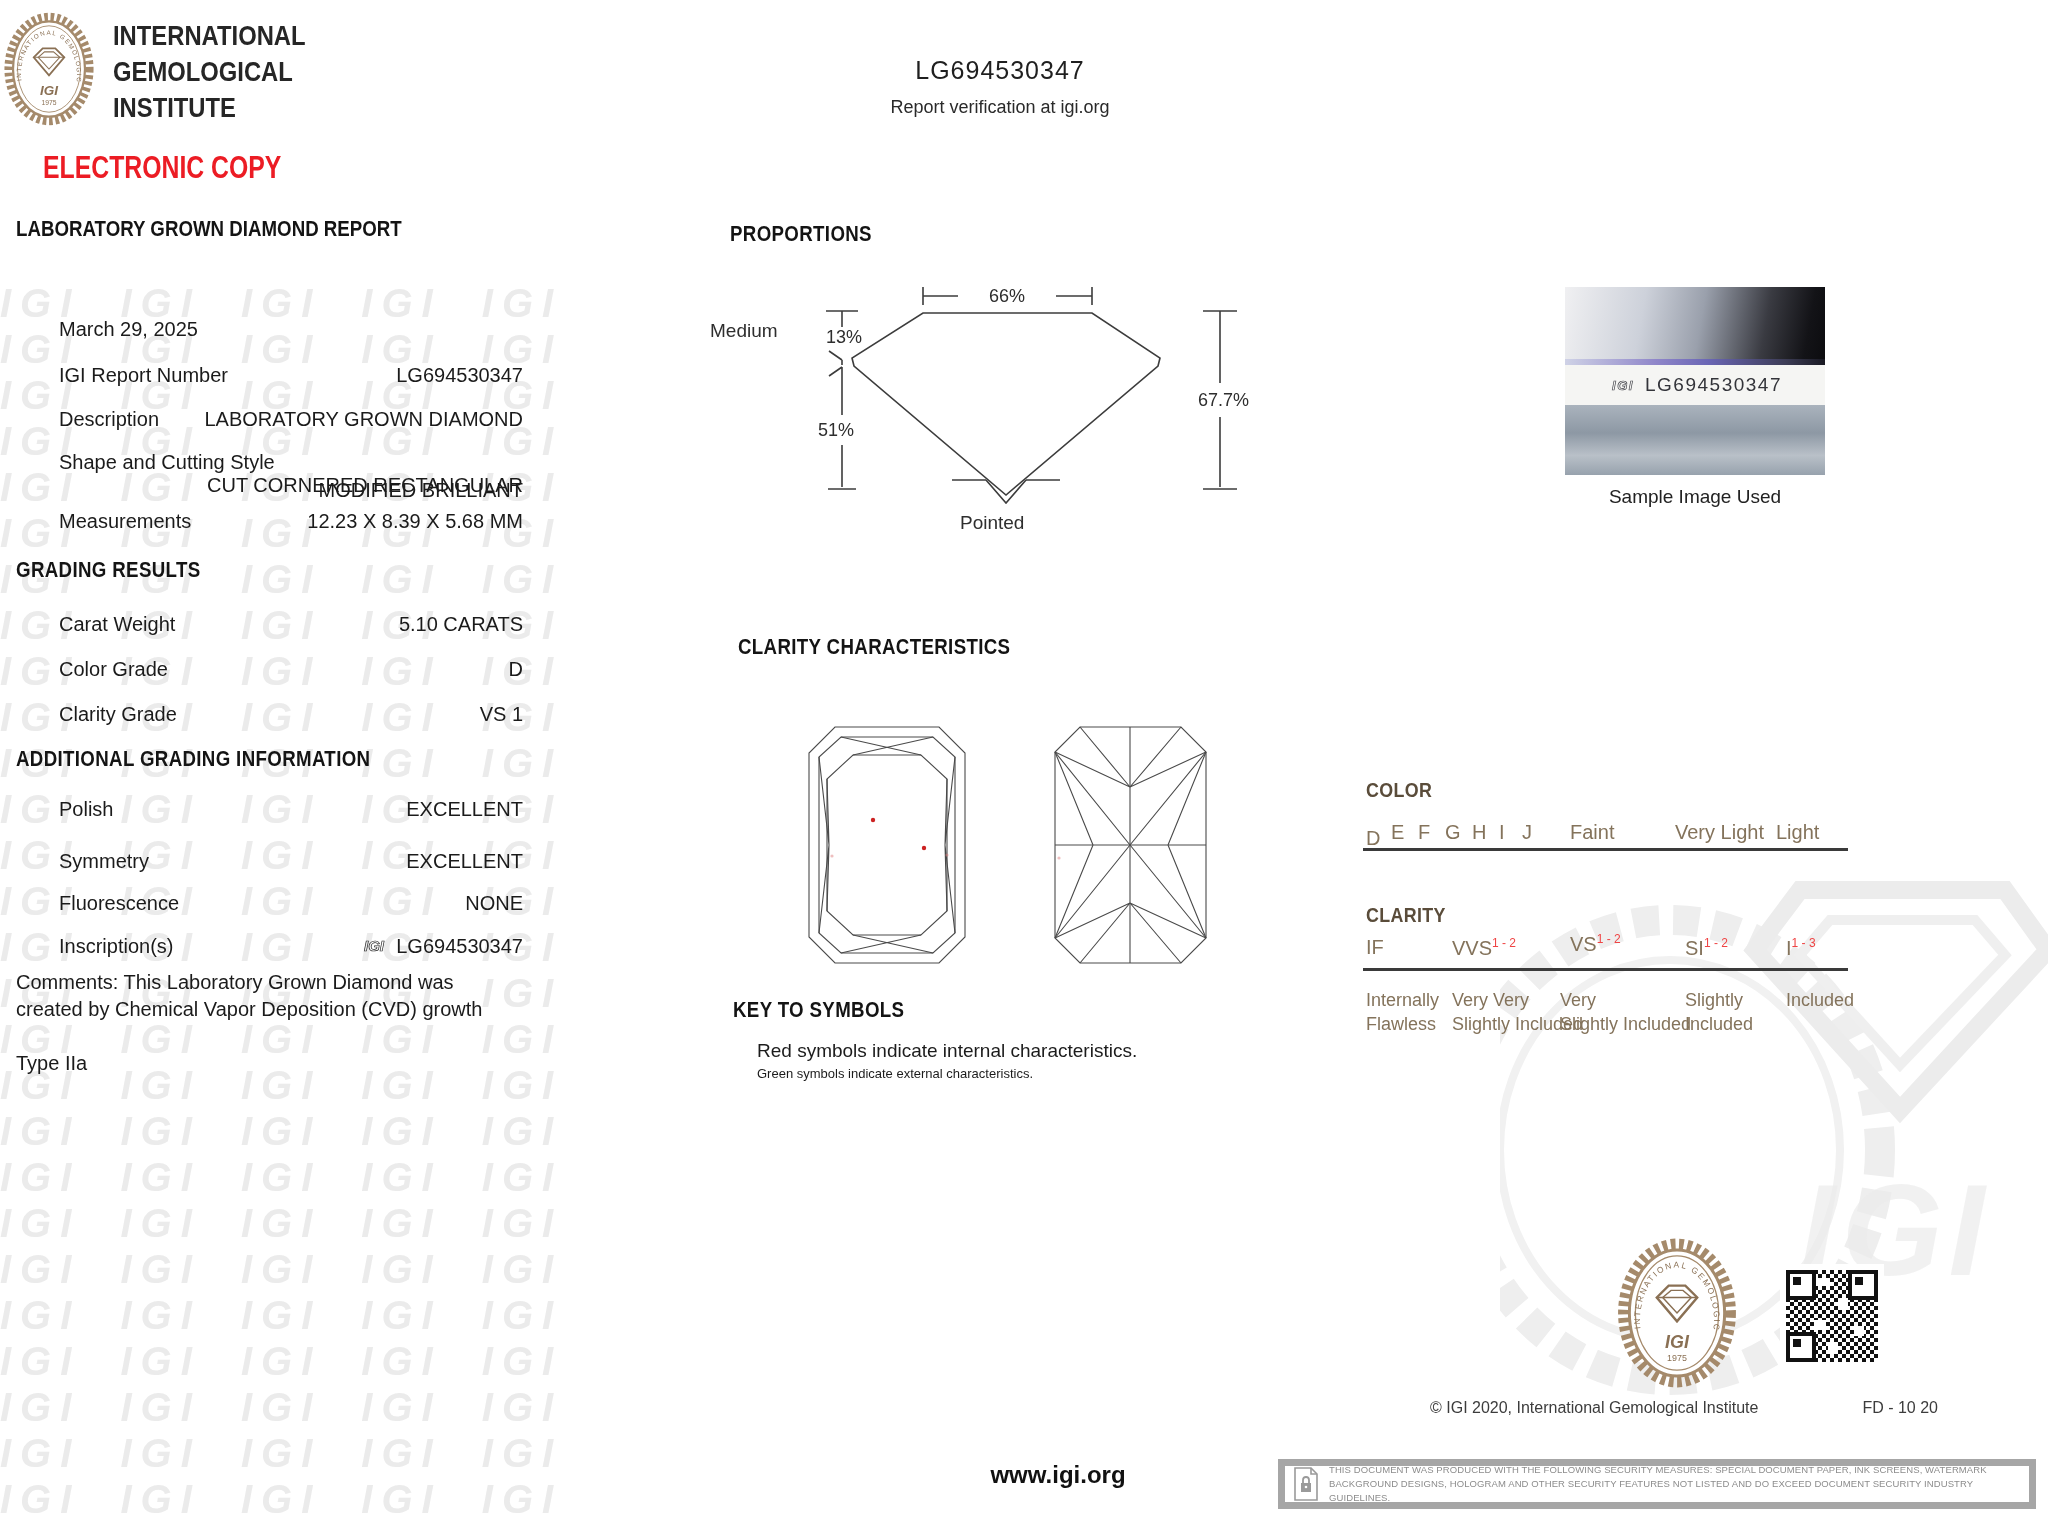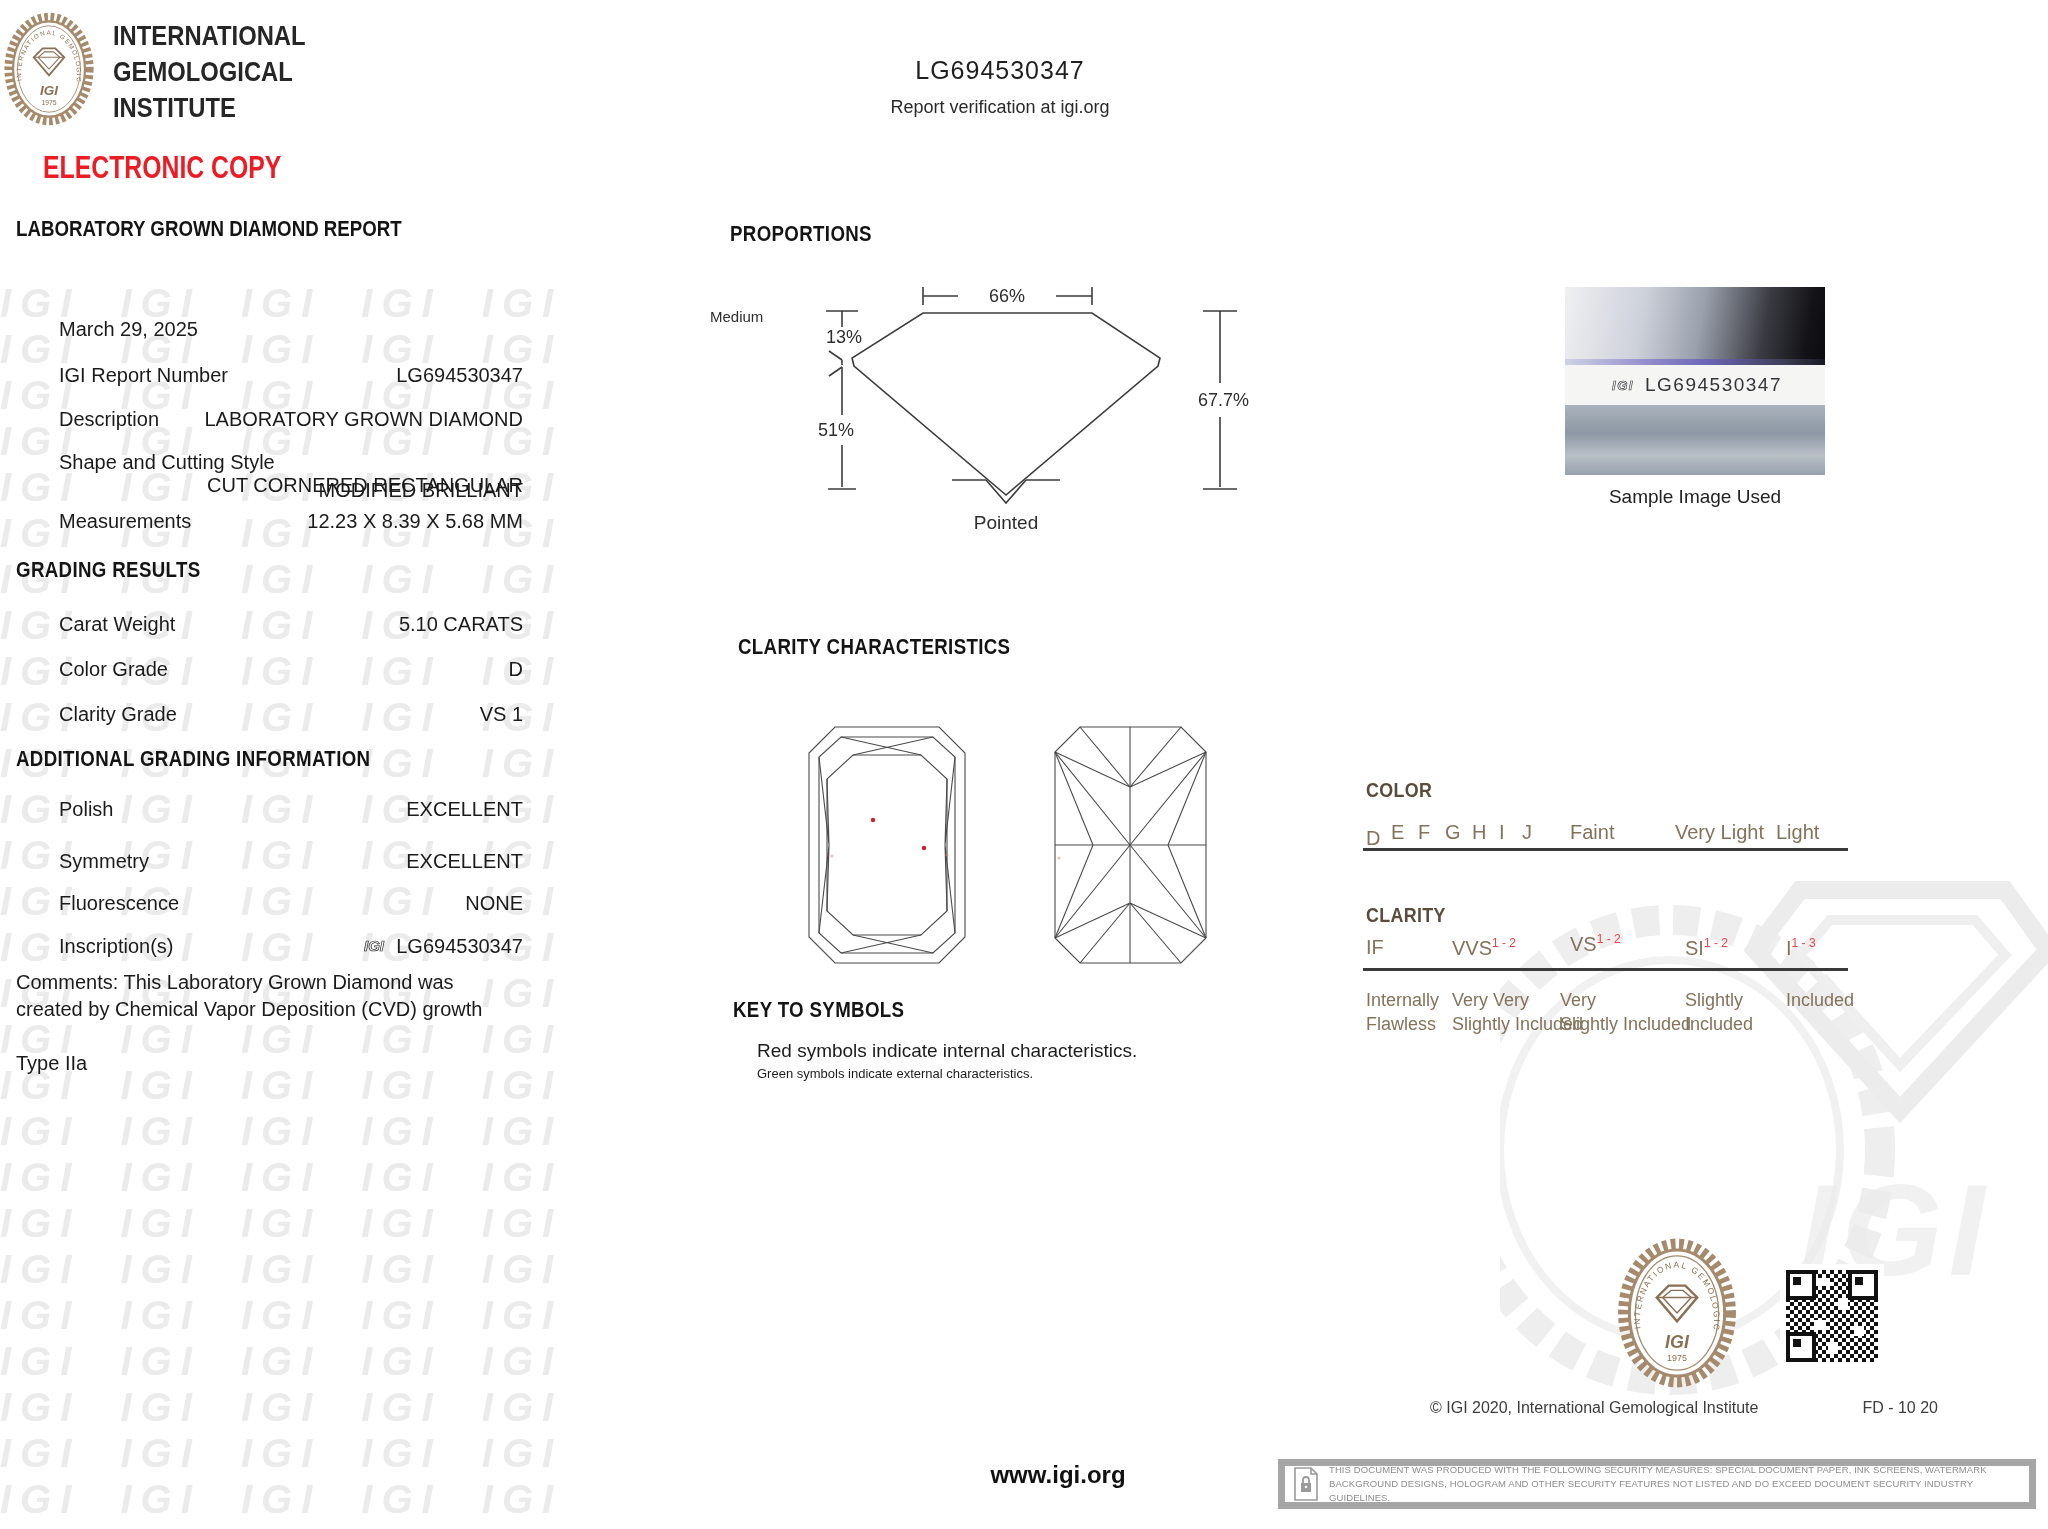--- a/index.html
+++ b/index.html
@@ -169,26 +169,26 @@
       <path d="M233,12 L233,30 M233,21 L268,21 M366,21 L402,21 M402,12 L402,30"></path>
 
       <path d="M136,36 L168,36 M152,36 L152,52"></path>
       <path d="M139,76 L152,85 M152,85 L152,90 M139,101 L152,92 M152,92 L152,118"></path>
 
       <path d="M152,118 L152,140 M152,170 L152,212 M138,214 L166,214"></path>
 
       <path d="M513,36 L547,36 M530,36 L530,108 M530,142 L530,212 M513,214 L547,214"></path>
     </g>
   </svg>
-  <span class="prop-label" style="left:710px;top:308px;font-size:15px">Medium</span>
+  <span class="prop-label" style="left:710px;top:320px;font-size:19px">Medium</span>
   <span class="prop-label" style="left:826px;top:327px">13%</span>
   <span class="prop-label" style="left:818px;top:420px">51%</span>
   <span class="prop-label" style="left:975px;top:286px;width:64px;text-align:center">66%</span>
   <span class="prop-label" style="left:1198px;top:390px">67.7%</span>
-  <span class="prop-label" style="left:960px;top:512px;width:92px;text-align:center;font-size:19px">Pointed</span>
+  <span class="prop-label" style="left:960px;top:512px;width:92px;text-align:left;font-size:19px">Pointed</span>
 
   <div class="abs cond h-sec" style="left:738px;top:634px">CLARITY CHARACTERISTICS</div>
 
   <svg class="abs" style="left:807px;top:725px" width="160" height="240" viewBox="0 0 160 240">
     <g stroke="#4a4a4a" stroke-width="1.1" fill="none">
       <polygon points="28,2 132,2 158,28 158,212 132,238 28,238 2,212 2,28"></polygon>
       <polygon points="34,12 126,12 148,32 148,208 126,228 34,228 12,208 12,32"></polygon>
       <polygon points="46,30 114,30 140,54 140,186 114,210 46,210 20,186 20,54"></polygon>
       <path d="M34,12 L114,30 M126,12 L46,30"></path>
       <path d="M34,228 L114,210 M126,228 L46,210"></path>

